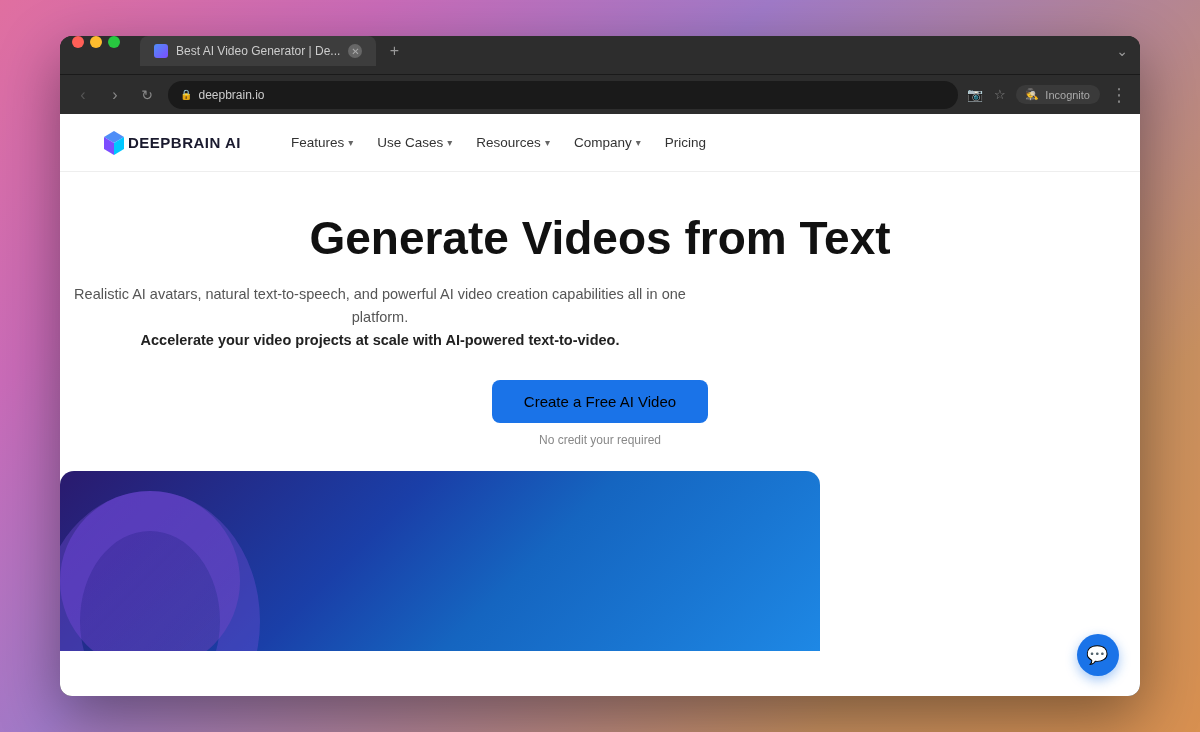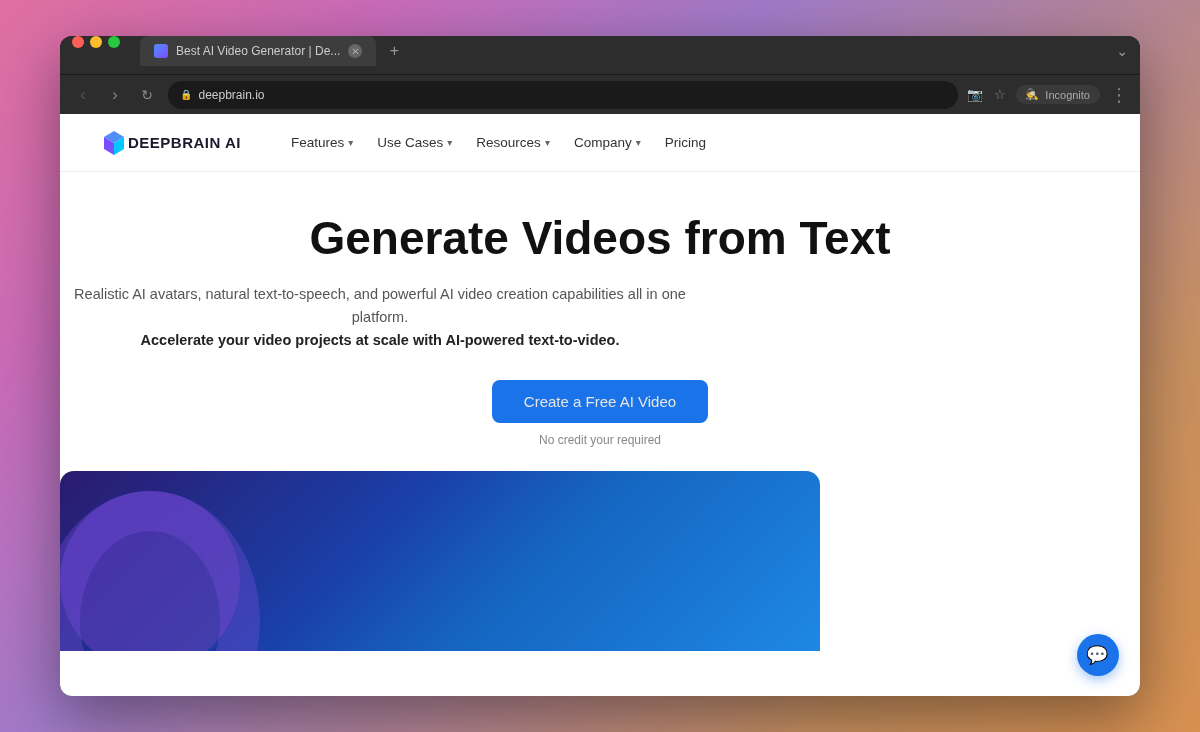--- a/index.html
+++ b/index.html
@@ -311,21 +311,21 @@
     .cta-section {
       display: flex;
       flex-direction: column;
       align-items: center;
       margin-top: 28px;
       gap: 10px;
     }
 
     .btn-cta {
       background: #1a73e8;
-      color: #e5e5e5;
+      color: #000000;
       font-size: 15px;
       font-weight: 500;
       padding: 13px 32px;
       border-radius: 8px;
       border: none;
       cursor: pointer;
     }
 
     .no-card-text {
       font-size: 12px;

